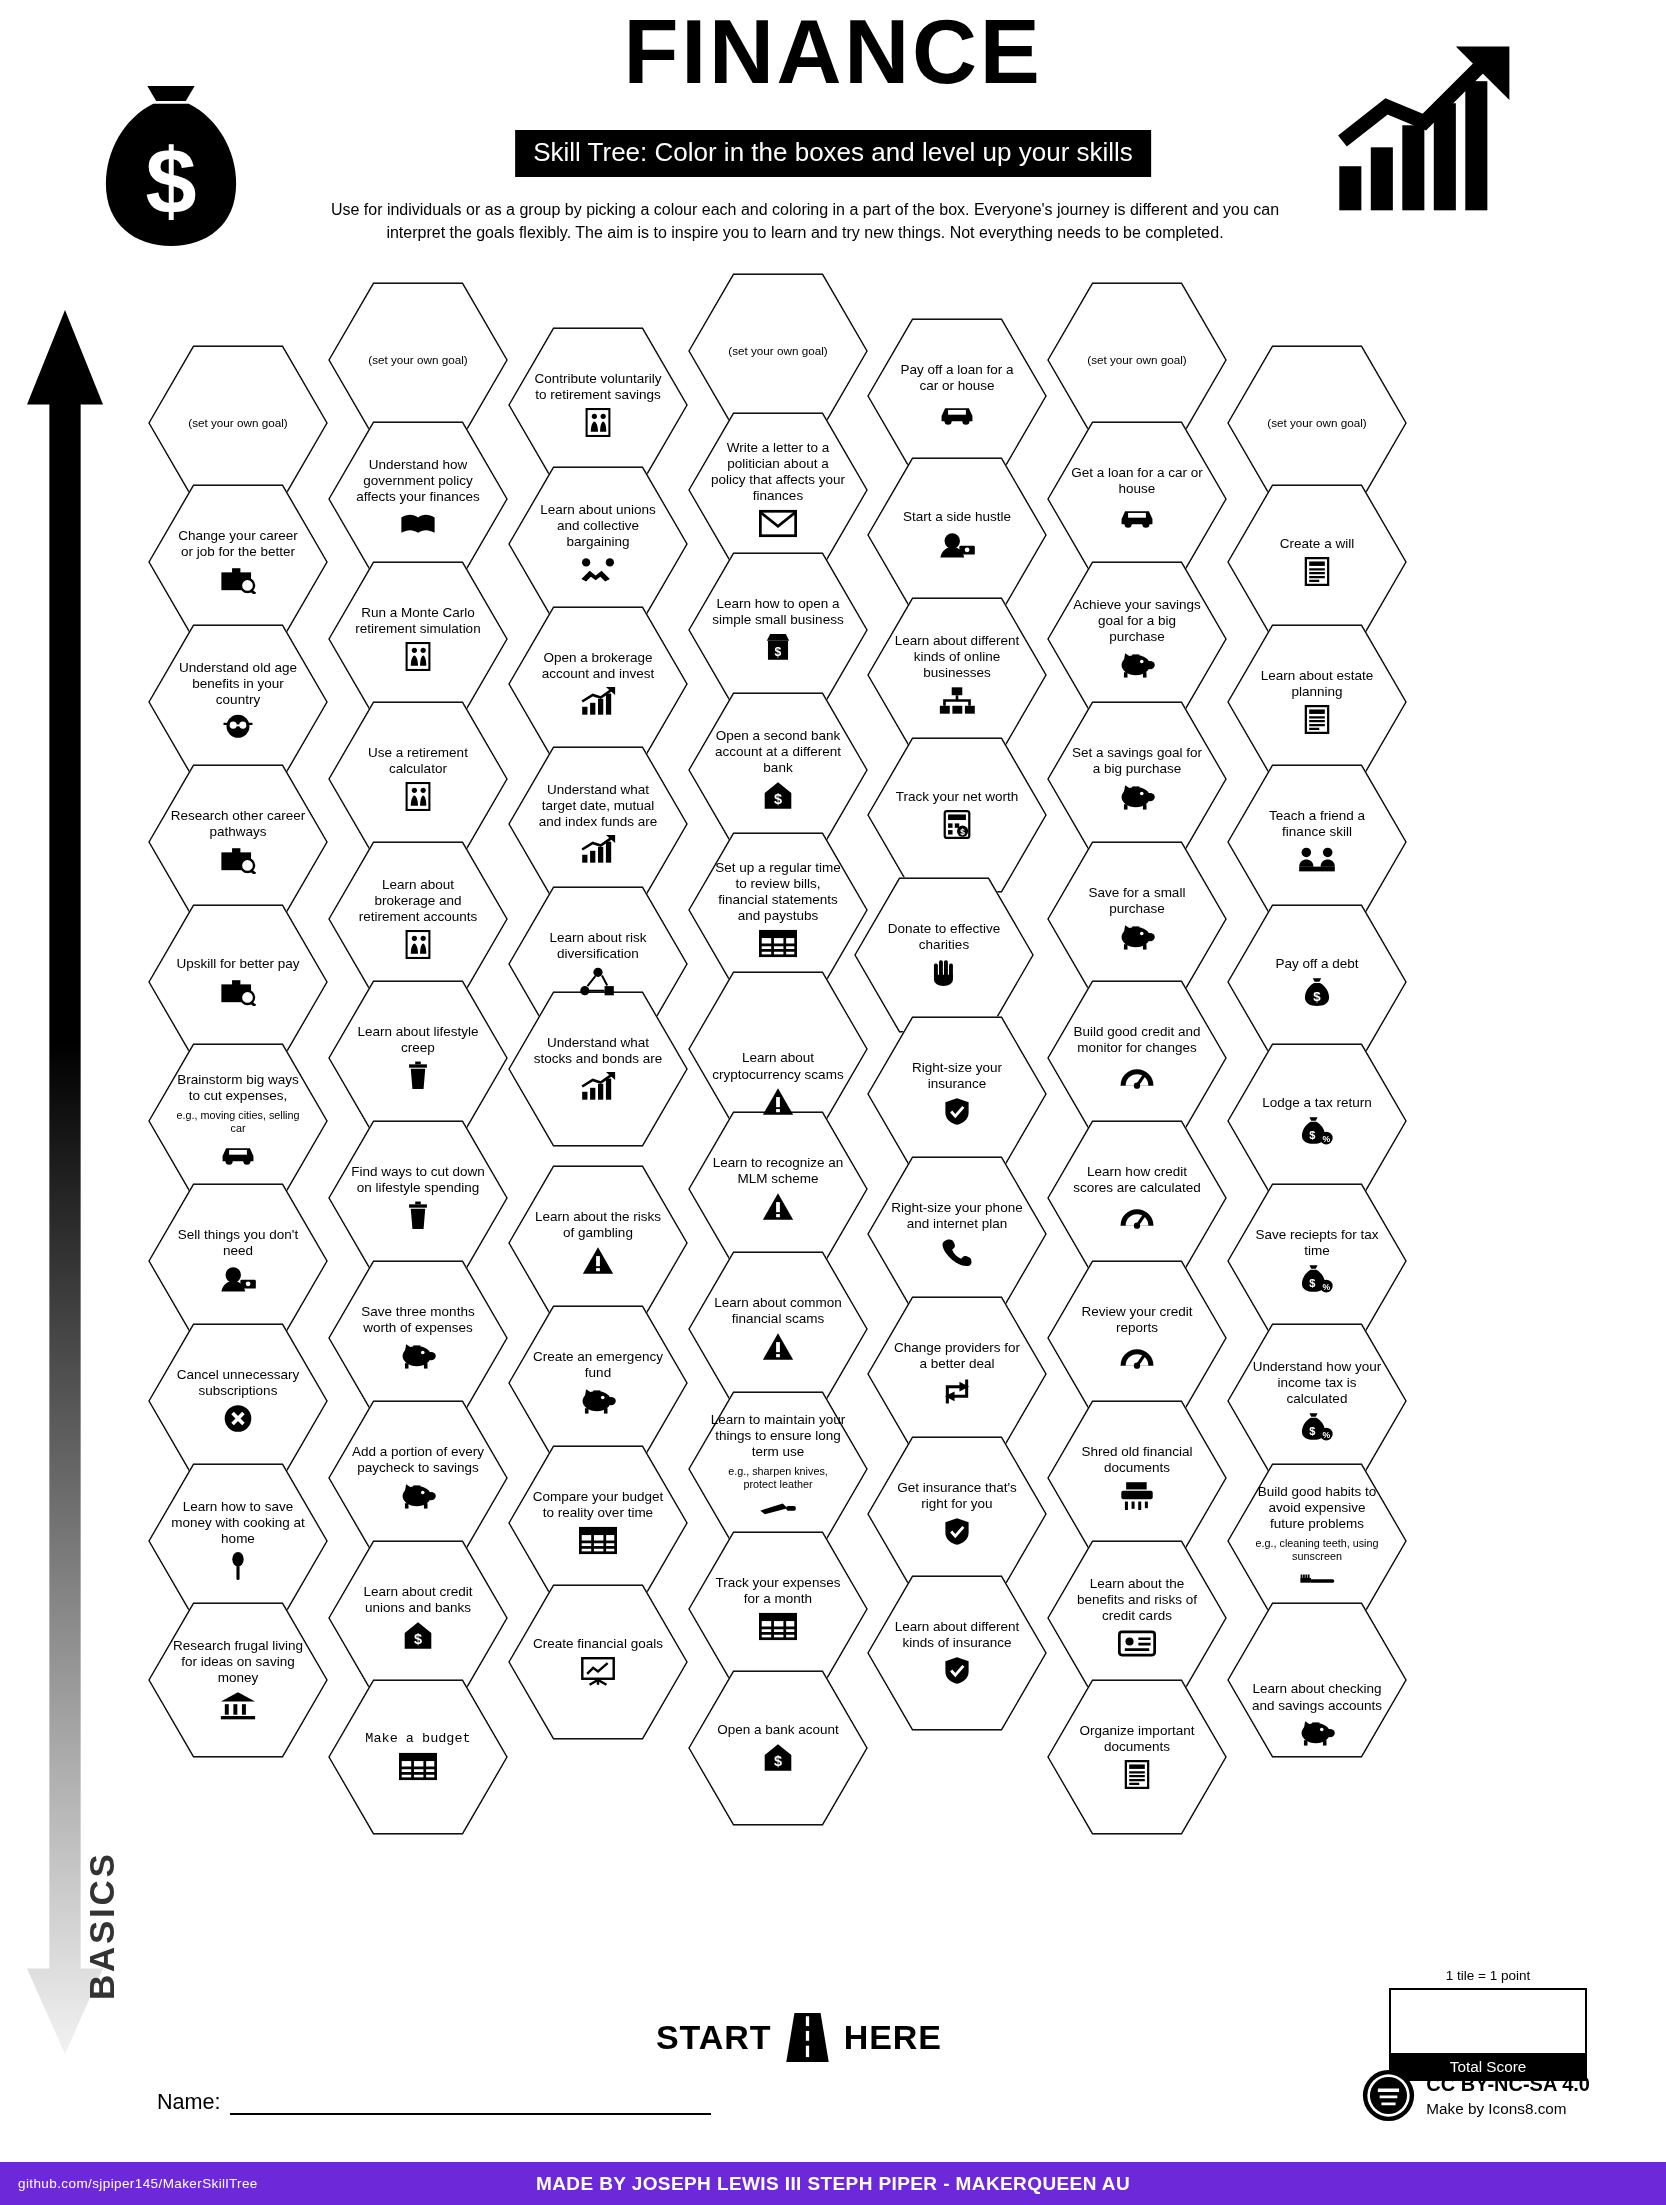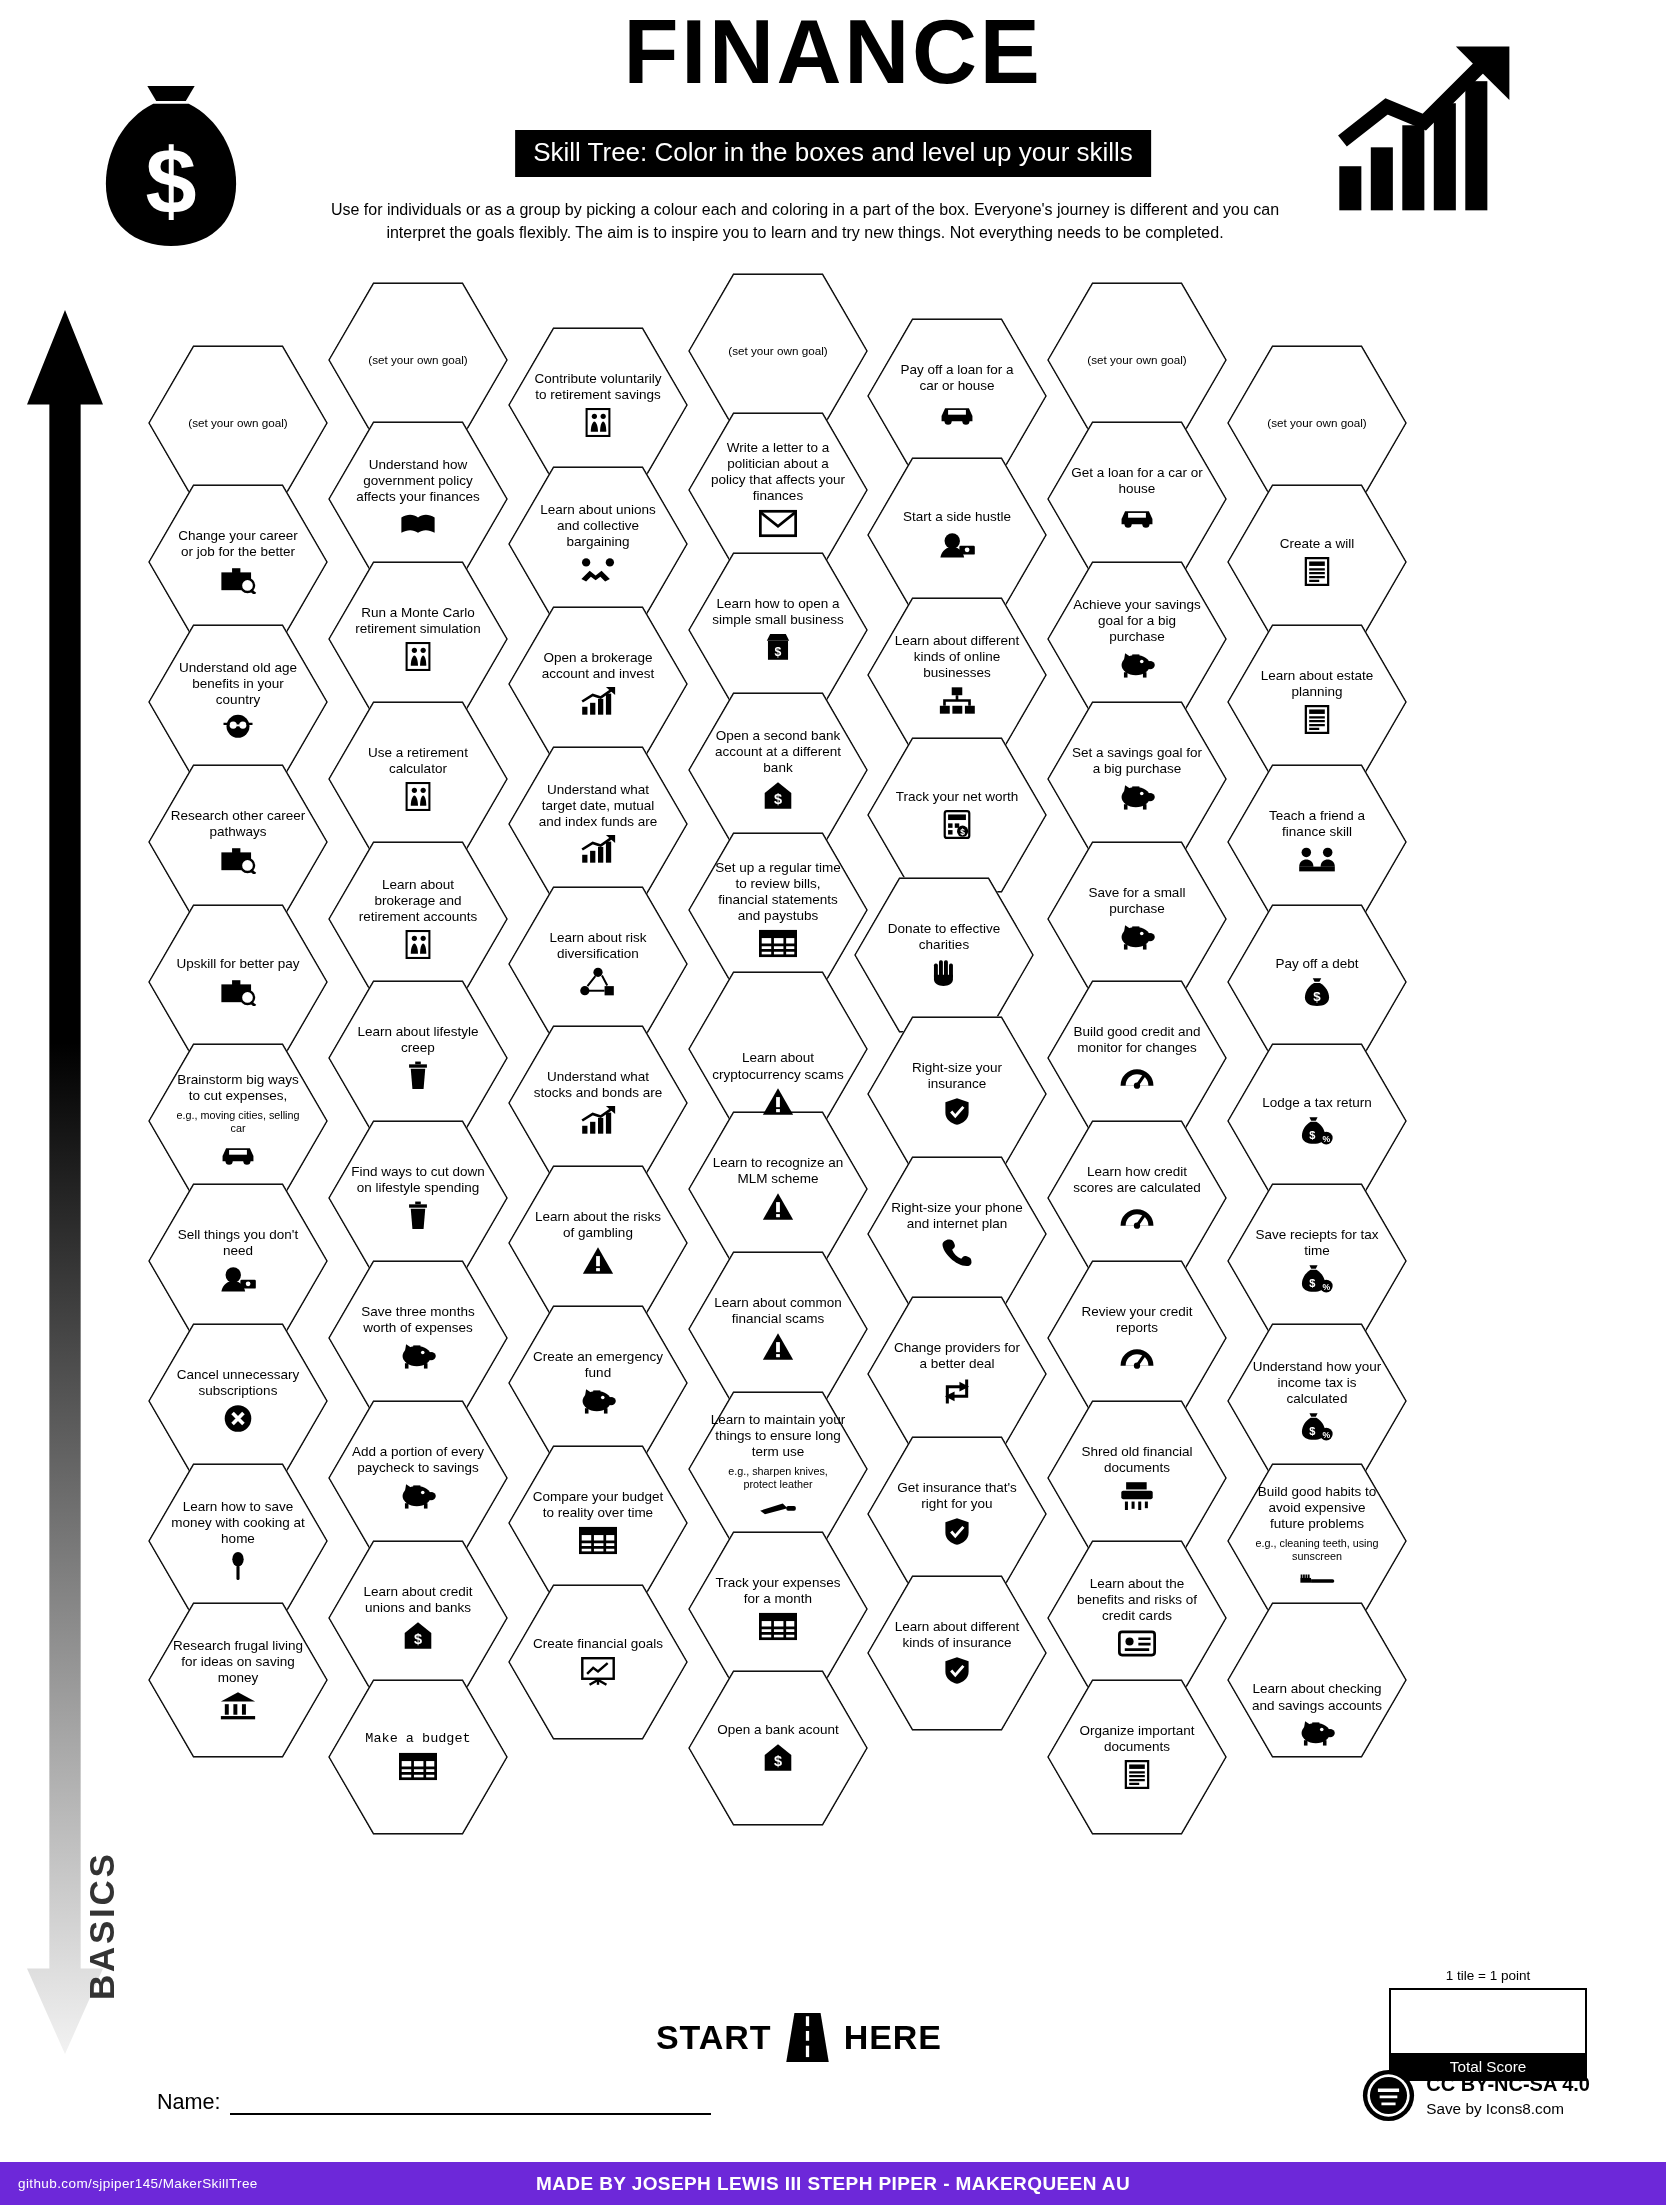--- a/index.html
+++ b/index.html
@@ -517,21 +517,21 @@
         <div class="label">Learn about risk diversification</div>
         <span class="icon"><svg width="38" height="29" viewBox="0 0 56 44">
             <circle cx="28" cy="8" r="7" fill="#000"></circle>
             <circle cx="8" cy="36" r="7" fill="#000"></circle>
             <rect x="38" y="29" width="14" height="14" fill="#000"></rect>
             <path d="M24 14 L12 29 M34 13 L42 28" stroke="#000" stroke-width="3" fill="none"></path>
             <path d="M14 36 h24" stroke="#000" stroke-width="3"></path>
           </svg></span>
       </div>
     </div>
-    <div class="hex" style="left: 508px; top: 1022px;">
+    <div class="hex" style="left: 508px; top: 988px;">
       <div class="shape"></div>
       <div class="inner">
         <div class="label">Understand what stocks and bonds are</div>
         <span class="icon"><svg width="38" height="29" viewBox="0 0 56 44">
             <rect x="4" y="30" width="8" height="12" fill="#000"></rect>
             <rect x="16" y="24" width="8" height="18" fill="#000"></rect>
             <rect x="28" y="18" width="8" height="24" fill="#000"></rect>
             <rect x="40" y="10" width="8" height="32" fill="#000"></rect>
             <path d="M4 22 L20 12 L32 16 L52 2" stroke="#000" stroke-width="4" fill="none"></path>
             <polygon points="40,0 54,0 54,12" fill="#000"></polygon>
@@ -1095,21 +1095,21 @@
 
 <div class="license">
   <svg class="cc-badge" viewBox="0 0 60 60">
     <circle cx="30" cy="30" r="29" fill="#000"></circle>
     <circle cx="30" cy="30" r="24" fill="#fff"></circle>
     <circle cx="30" cy="30" r="21" fill="#000"></circle>
     <path d="M18 22 h24 v4 h-24z M20 30 h20 v3 h-20z M22 38 h16 v3 h-16z" fill="#fff"></path>
   </svg>
   <div>
     <div class="lic-text">CC BY-NC-SA 4.0</div>
-    <div class="icons8">Save by Icons8.com</div>
+    <div class="icons8">Make by Icons8.com</div>
   </div>
 </div>
 
 <div class="footer">
   <span class="gh">github.com/sjpiper145/MakerSkillTree</span>
   <span>MADE BY  JOSEPH LEWIS III STEPH PIPER  -  MAKERQUEEN AU</span>
 </div>
 
 
 </body></html>

